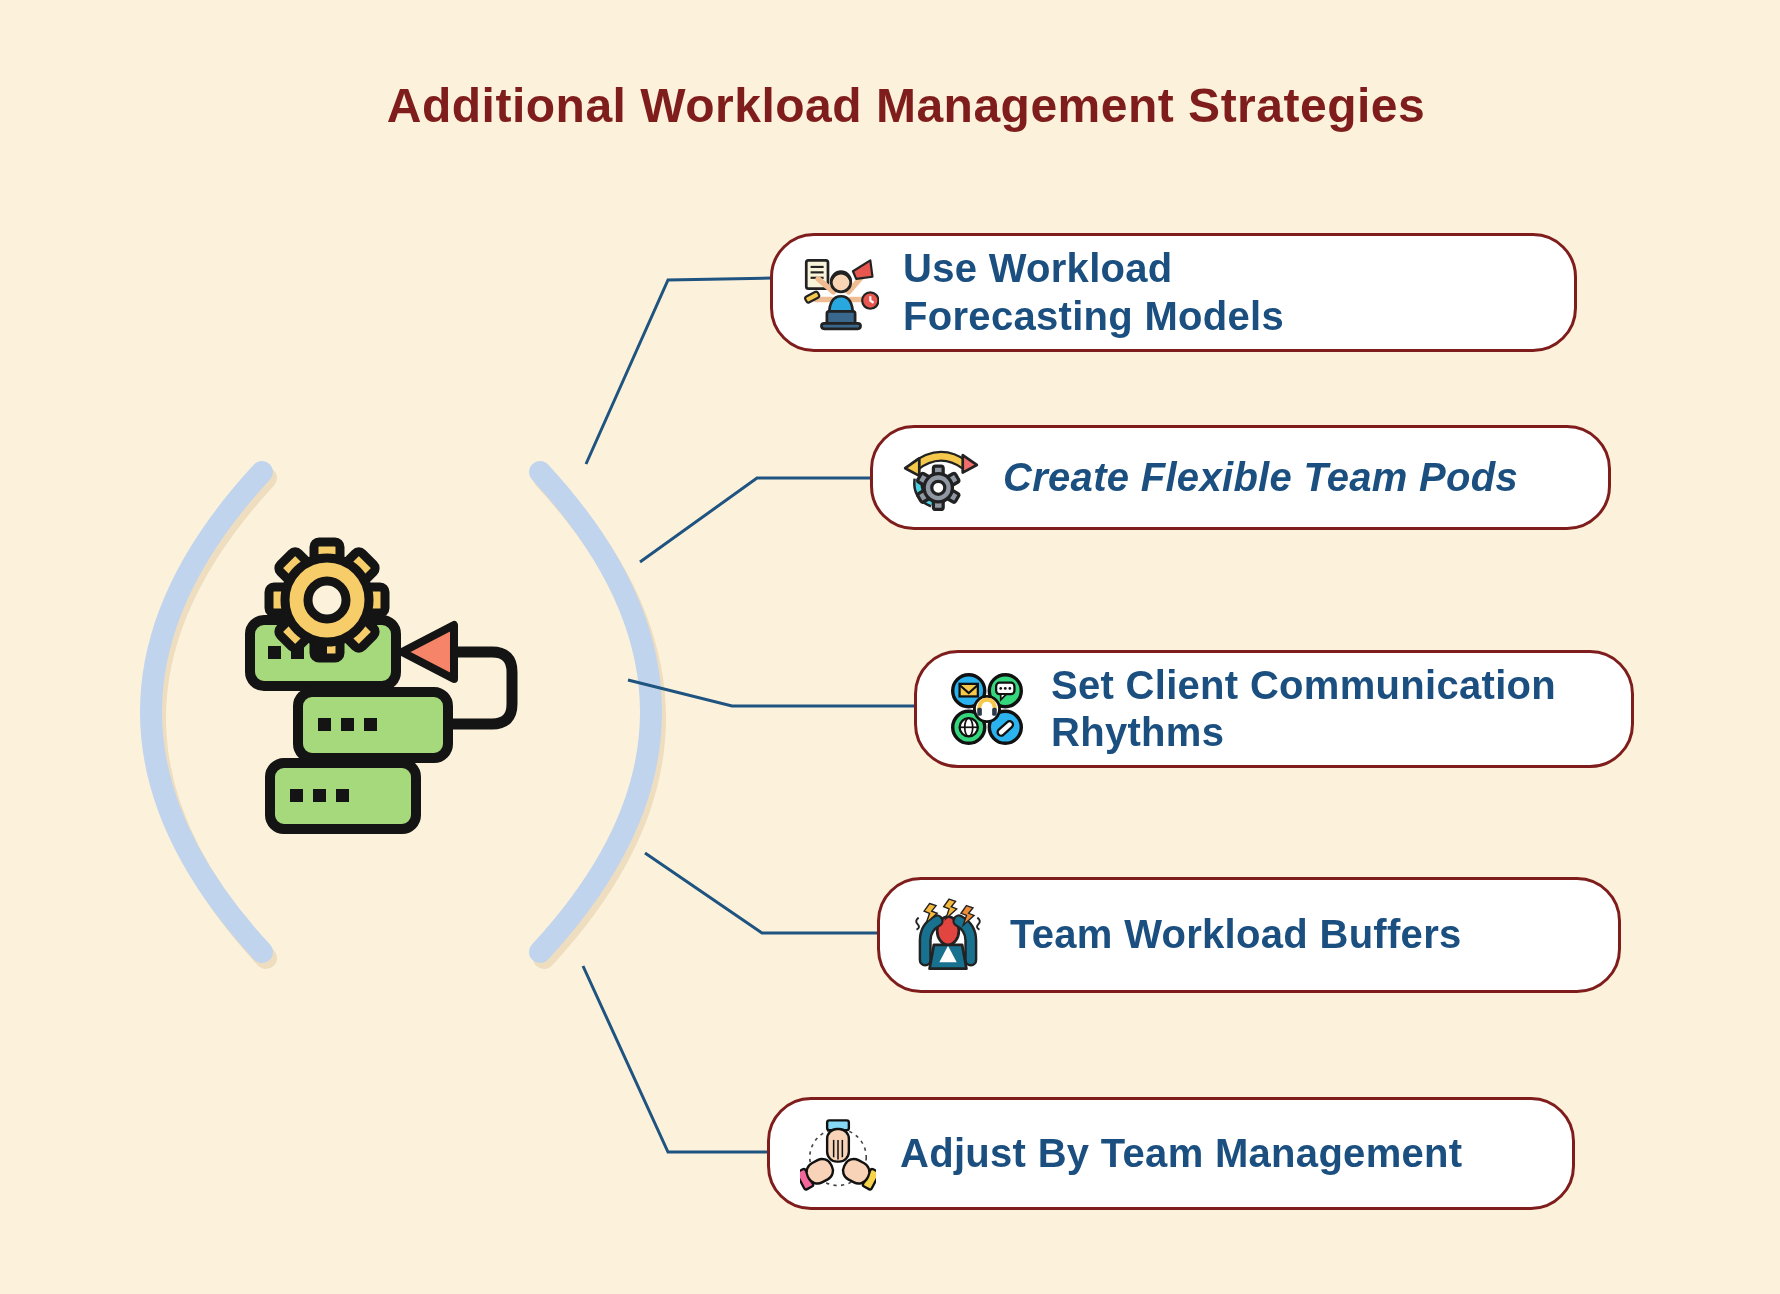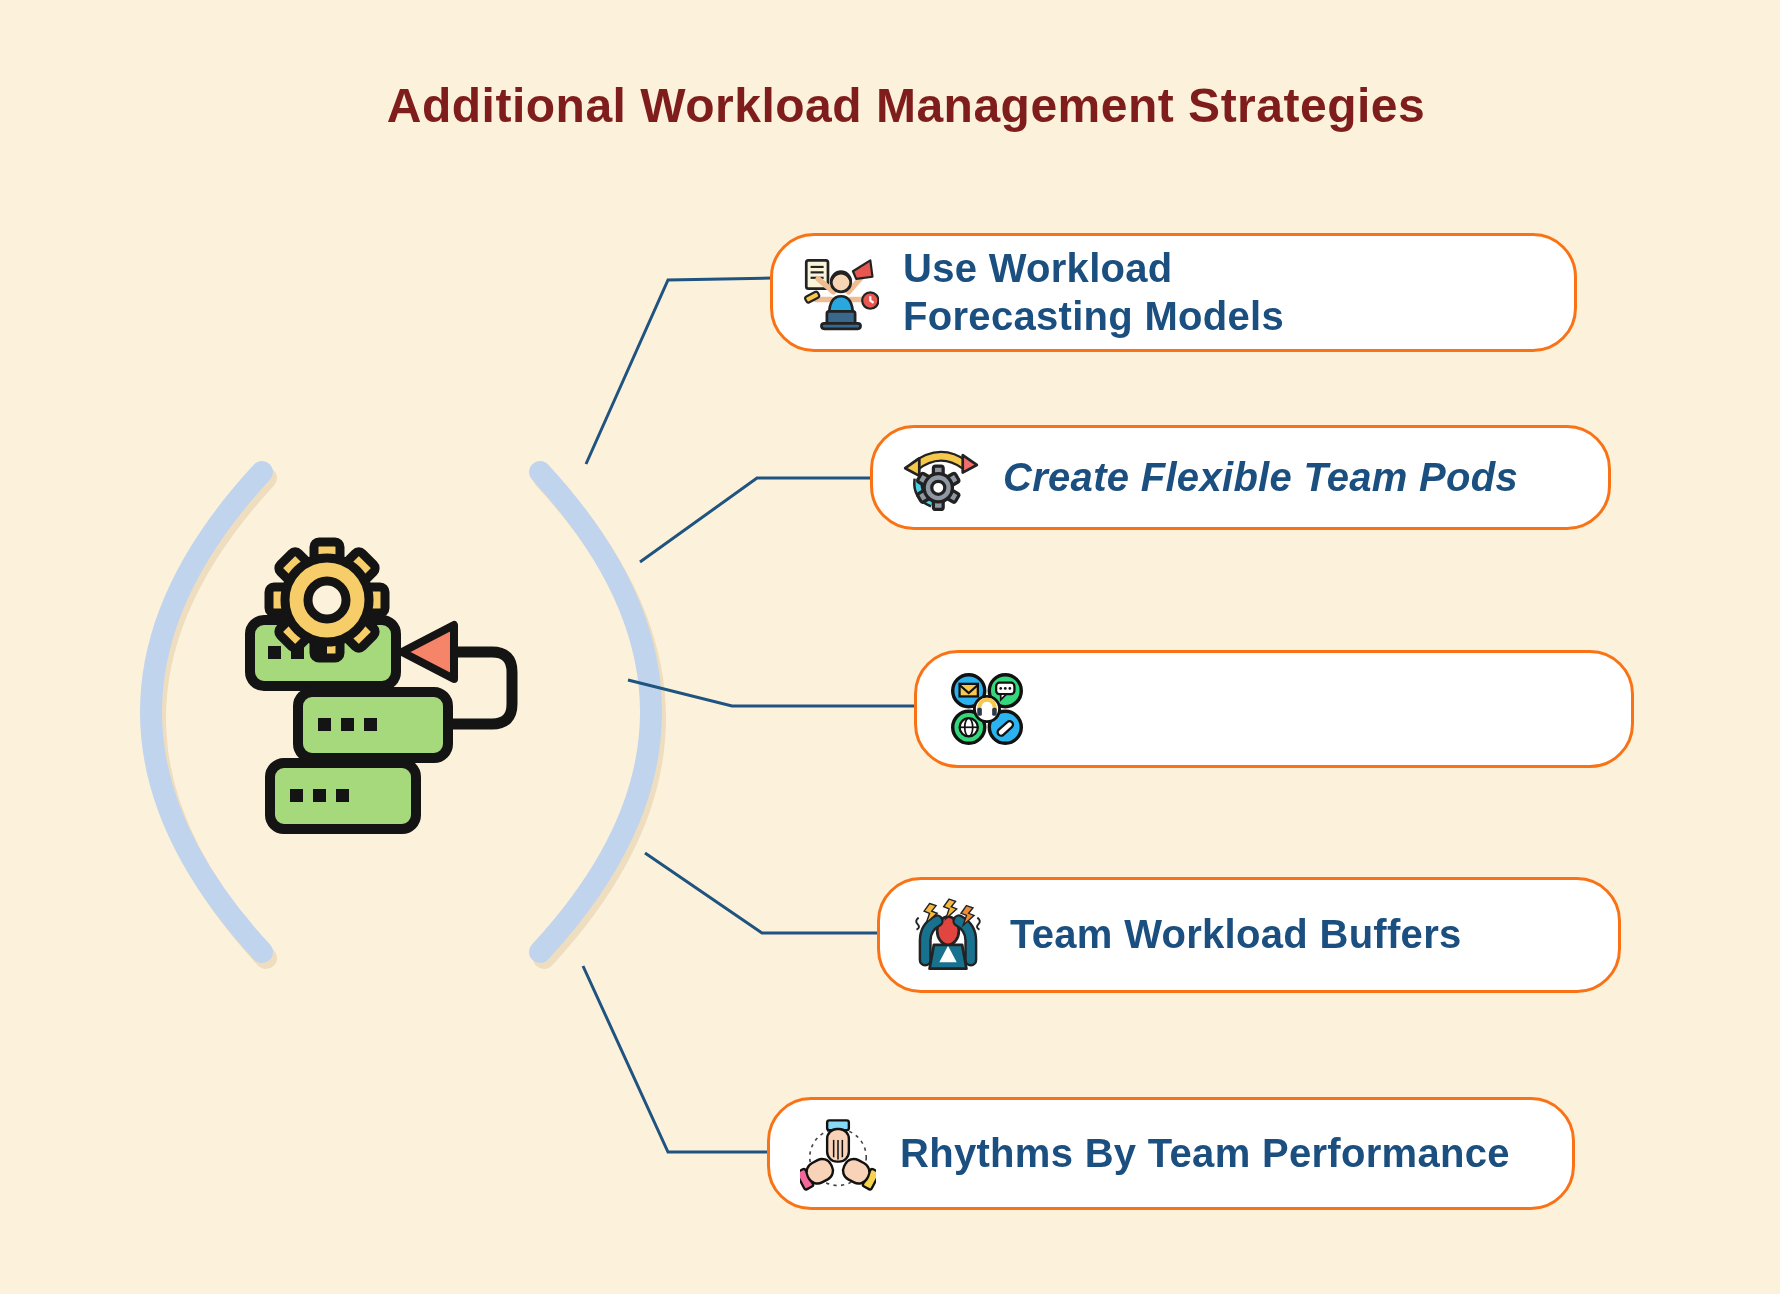--- a/index.html
+++ b/index.html
@@ -1,21 +1,21 @@
 <!DOCTYPE html>
 <html><head>
 <meta charset="utf-8">
 <style>
   html,body{margin:0;padding:0;background:#fcf2dc;}
   #stage{position:relative;width:1780px;height:1294px;background:#fcf2dc;overflow:hidden;
          font-family:"Liberation Sans",sans-serif;}
   #title{position:absolute;left:0;top:62px;width:100%;text-align:center;margin:16px;
          font-size:48px;font-weight:700;color:#7f1d1d;letter-spacing:.5px;}
   #diagram-svg{position:absolute;left:0;top:0;z-index:0;}
-  .card{position:absolute;z-index:2;background:#ffffff;border:3px solid #f97316;
+  .card{position:absolute;z-index:2;background:#ffffff;border:3px solid #7f1d1d;
         border-radius:44px;display:flex;align-items:center;box-sizing:border-box;
         padding-left:30px;}
   .card .label{color:#1b4f80;font-size:40px;font-weight:600;line-height:1.18;
         letter-spacing:.3px;margin-left:24px;}
   .card .icon{flex:0 0 auto;display:flex;align-items:center;justify-content:center;}
   #card-1{left:770px;top:233px;width:807px;height:119px;}
   #card-2{left:870px;top:425px;width:741px;height:105px;font-style:italic;}
   #card-3{left:914px;top:650px;width:720px;height:118px;}
   #card-4{left:877px;top:877px;width:744px;height:116px;}
   #card-5{left:767px;top:1097px;width:808px;height:113px;}
@@ -161,20 +161,21 @@
         <circle cx="19" cy="51" r="8" fill="#fff" stroke="#111" stroke-width="2"></circle>
         <ellipse cx="19" cy="51" rx="3.5" ry="8" fill="none" stroke="#111" stroke-width="1.5"></ellipse>
         <line x1="11" y1="51" x2="27" y2="51" stroke="#111" stroke-width="1.5"></line>
         <rect x="43" y="49" width="16" height="6" rx="3" fill="#fff" stroke="#111" stroke-width="2" transform="rotate(-42 51 52)"></rect>
         <circle cx="35" cy="35" r="11" fill="#fff" stroke="#111" stroke-width="2.5"></circle>
         <path d="M 28,37 Q 28,27 35,27 Q 42,27 42,37" fill="none" stroke="#f6c94c" stroke-width="3.5"></path>
         <rect x="26.5" y="34" width="4" height="7" rx="1.5" fill="#2b3a4a"></rect>
         <rect x="39.5" y="34" width="4" height="7" rx="1.5" fill="#2b3a4a"></rect>
       </svg>
     </span>
+    <span class="label">Set Client Communication Rhythms</span>
   </div>
 
   <div class="card" id="card-4">
     <span class="icon">
       <svg width="76" height="76" viewBox="0 0 70 70">
         <polygon points="22,44 48,44 52,66 18,66" fill="#17718f" stroke="#222" stroke-width="2.5" stroke-linejoin="round"></polygon>
         <polygon points="35,45 27,60 43,60" fill="#fff"></polygon>
         <ellipse cx="35" cy="31" rx="10" ry="13" fill="#e2443f" stroke="#222" stroke-width="2.5"></ellipse>
         <path d="M 14,58 L 14,40 Q 14,28 25,22" fill="none" stroke="#222" stroke-width="12" stroke-linecap="round"></path>
         <path d="M 14,58 L 14,40 Q 14,28 25,22" fill="none" stroke="#17718f" stroke-width="7.5" stroke-linecap="round"></path>
@@ -208,16 +209,16 @@
           <rect x="25" y="4" width="20" height="9" rx="2" fill="#86d9f5" stroke="#111" stroke-width="2.2"></rect>
           <rect x="25" y="12" width="20" height="30" rx="9" fill="#f8d3b8" stroke="#111" stroke-width="2.2"></rect>
           <g stroke="#111" stroke-width="1.4">
               <line x1="31" y1="22" x2="31" y2="38"></line>
               <line x1="35" y1="22" x2="35" y2="40"></line>
               <line x1="39" y1="22" x2="39" y2="38"></line>
             </g>
         </g>
       </svg>
     </span>
-    <span class="label">Rhythms By Team Performance</span>
+    <span class="label">Adjust By Team Management</span>
   </div>
 
 </div>
 
 </body></html>

